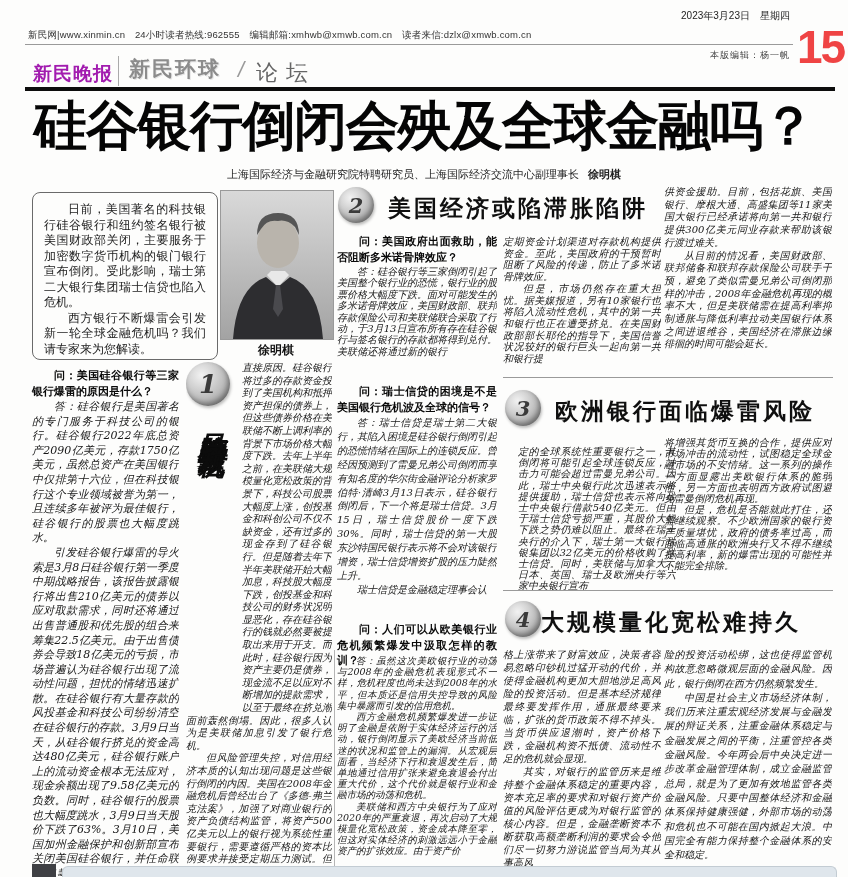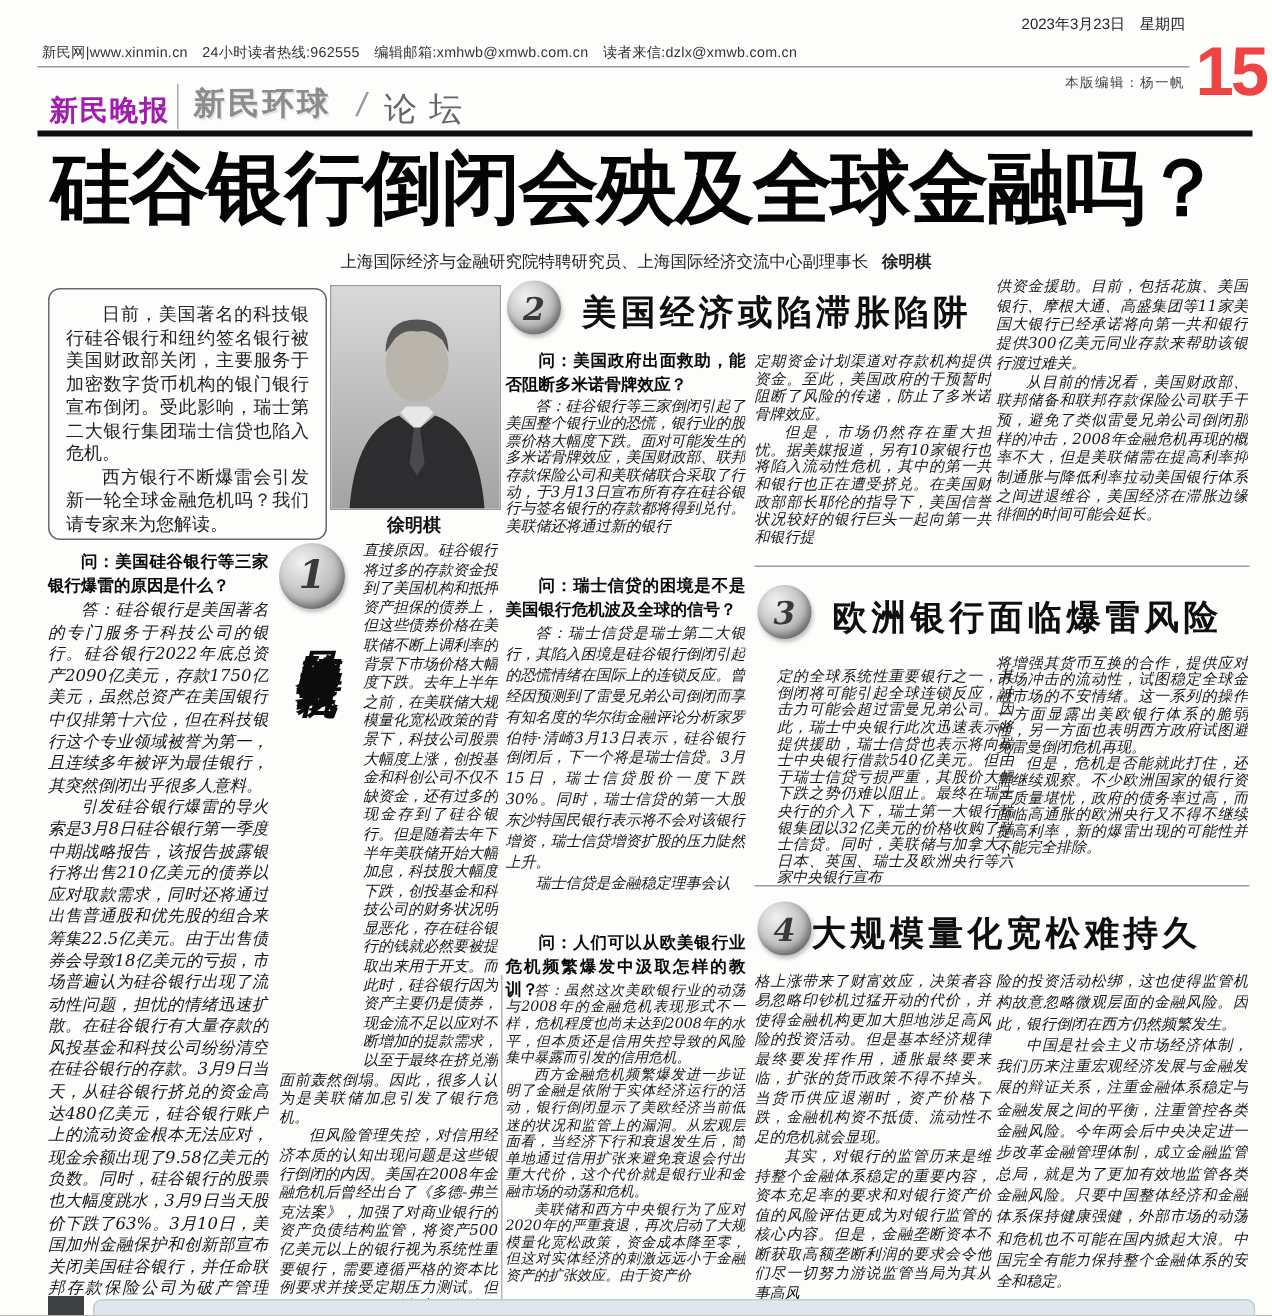--- a/index.html
+++ b/index.html
@@ -90,21 +90,21 @@
       <path d="M36 44 Q36 22 57 22 Q78 22 78 44 L74 36 Q66 28 57 30 Q46 28 40 38 Z" fill="#555"></path>
       <path d="M12 148 Q16 96 45 86 L57 96 L69 86 Q98 96 102 148 Z" fill="#2d2d30"></path>
       <path d="M46 84 L57 96 L68 84 L64 80 L50 80 Z" fill="#e8e8e8"></path>
       <path d="M55 94 L59 94 L62 118 L57 126 L52 118 Z" fill="#4a4a4e"></path>
     </svg>
   </div>
   <div class="abs caption" style="left:220px;top:342px;width:112px;">徐明棋</div>
 
   <div class="abs q" style="left:32px;top:368px;width:147px;">问：美国硅谷银行等三家银行爆雷的原因是什么？</div>
   <div class="abs kai" style="left:32px;top:400px;width:147px;height:476px;font-size:11px;line-height:14.6px;">
-    <p class="ind">答：硅谷银行是美国著名的专门服务于科技公司的银行。硅谷银行2022年底总资产2090亿美元，存款1750亿美元，虽然总资产在美国银行中仅排第十六位，但在科技银行这个专业领域被誉为第一，且连续多年被评为最佳银行，其突然倒闭出乎很多人意料。</p>
+    <p class="ind">答：硅谷银行是美国著名的专门服务于科技公司的银行。硅谷银行2022年底总资产2090亿美元，存款1750亿美元，虽然总资产在美国银行中仅排第十六位，但在科技银行这个专业领域被誉为第一，且连续多年被评为最佳银行，硅谷银行的股票也大幅度跳水。</p>
     <p class="ind">引发硅谷银行爆雷的导火索是3月8日硅谷银行第一季度中期战略报告，该报告披露银行将出售210亿美元的债券以应对取款需求，同时还将通过出售普通股和优先股的组合来筹集22.5亿美元。由于出售债券会导致18亿美元的亏损，市场普遍认为硅谷银行出现了流动性问题，担忧的情绪迅速扩散。在硅谷银行有大量存款的风投基金和科技公司纷纷清空在硅谷银行的存款。3月9日当天，从硅谷银行挤兑的资金高达480亿美元，硅谷银行账户上的流动资金根本无法应对，现金余额出现了9.58亿美元的负数。同时，硅谷银行的股票也大幅度跳水，3月9日当天股价下跌了63%。3月10日，美国加州金融保护和创新部宣布关闭美国硅谷银行，并任命联邦存款保险公司为破产管理人。</p>
 
   </div>
 
   <div class="abs kai" style="left:186px;top:362px;width:146px;height:514px;font-size:10px;line-height:12.6px;">
     <div class="strip">
       <div class="num" style="width:44px;height:44px;font-size:26px;">1</div>
       <div class="vtitle">风险管理失控导致危机</div>
     </div>
     <p>直接原因。硅谷银行将过多的存款资金投到了美国机构和抵押资产担保的债券上，但这些债券价格在美联储不断上调利率的背景下市场价格大幅度下跌。去年上半年之前，在美联储大规模量化宽松政策的背景下，科技公司股票大幅度上涨，创投基金和科创公司不仅不缺资金，还有过多的现金存到了硅谷银行。但是随着去年下半年美联储开始大幅加息，科技股大幅度下跌，创投基金和科技公司的财务状况明显恶化，存在硅谷银行的钱就必然要被提取出来用于开支。而此时，硅谷银行因为资产主要仍是债券，现金流不足以应对不断增加的提款需求，以至于最终在挤兑潮面前轰然倒塌。因此，很多人认为是美联储加息引发了银行危机。</p>

